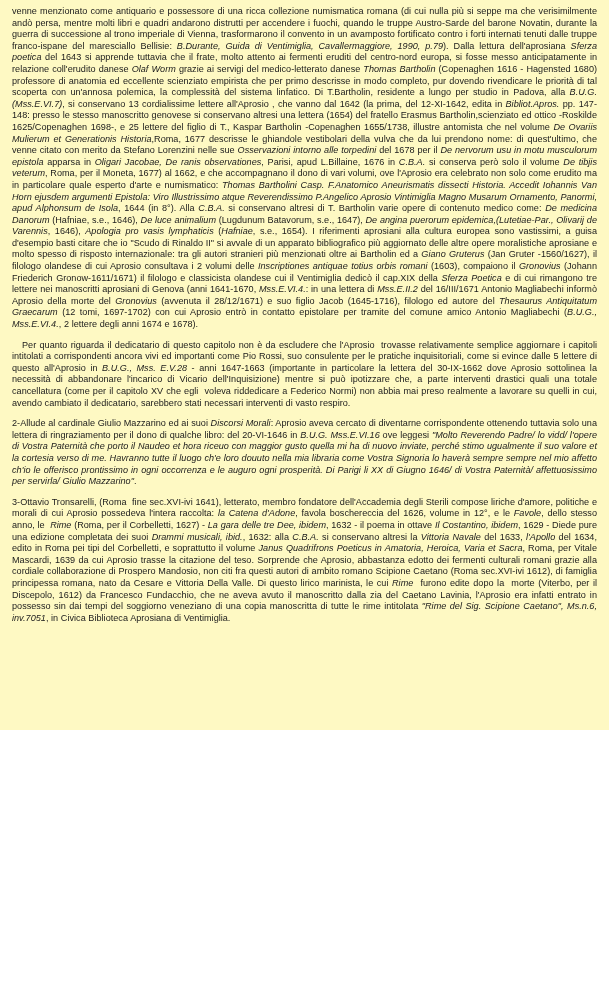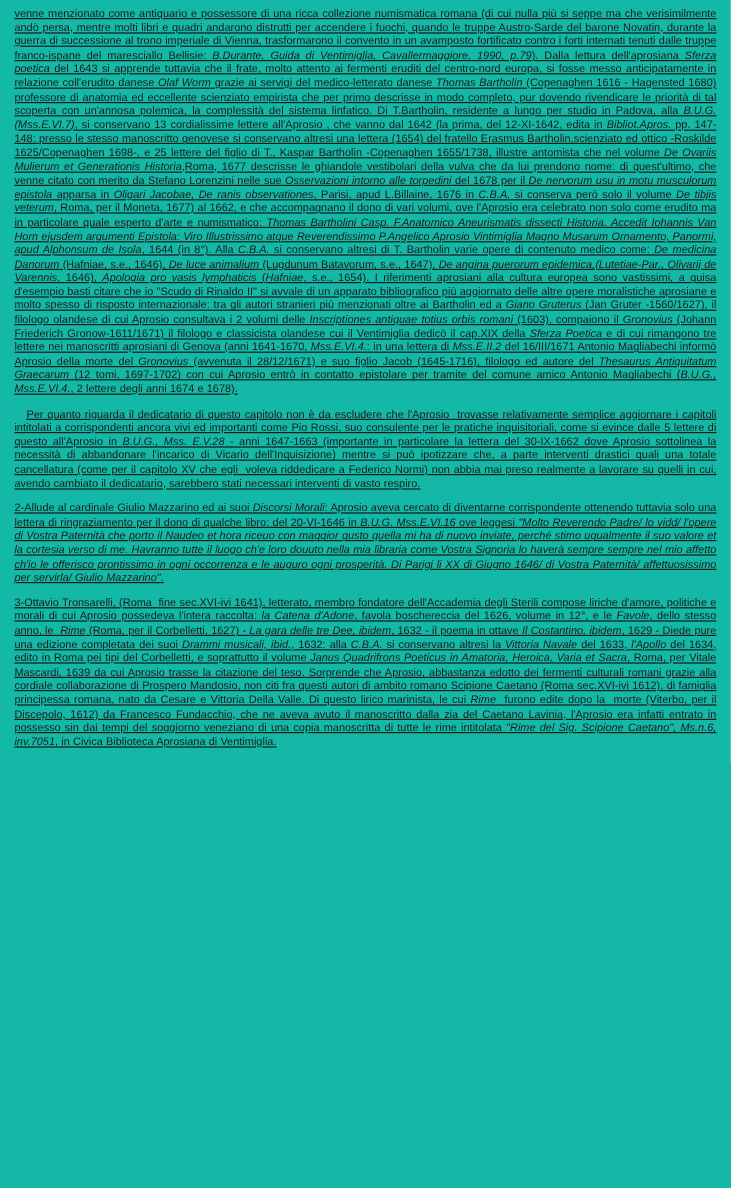--- a/index.html
+++ b/index.html
@@ -9,25 +9,24 @@
   }
   body {
     width: 609px;
     height: 990px;
     overflow: hidden;
     font-family: "Liberation Sans", sans-serif;
     color: #1a1a1a;
   }
   .page {
     width: 609px;
-    height: 990px;
+    height: 730px;
     box-sizing: border-box;
     padding: 6px 12px 0 12px;
-    background: #14b8a6;
-    text-decoration: underline;
+    background: #fef9c3;
   }
   .para {
     font-size: 9.1px;
     line-height: 11.6px;
     text-align: justify;
     margin: 0 0 0 0;
     letter-spacing: 0.02px;
     word-spacing: 0.1px;
   }
   .para + .para {

